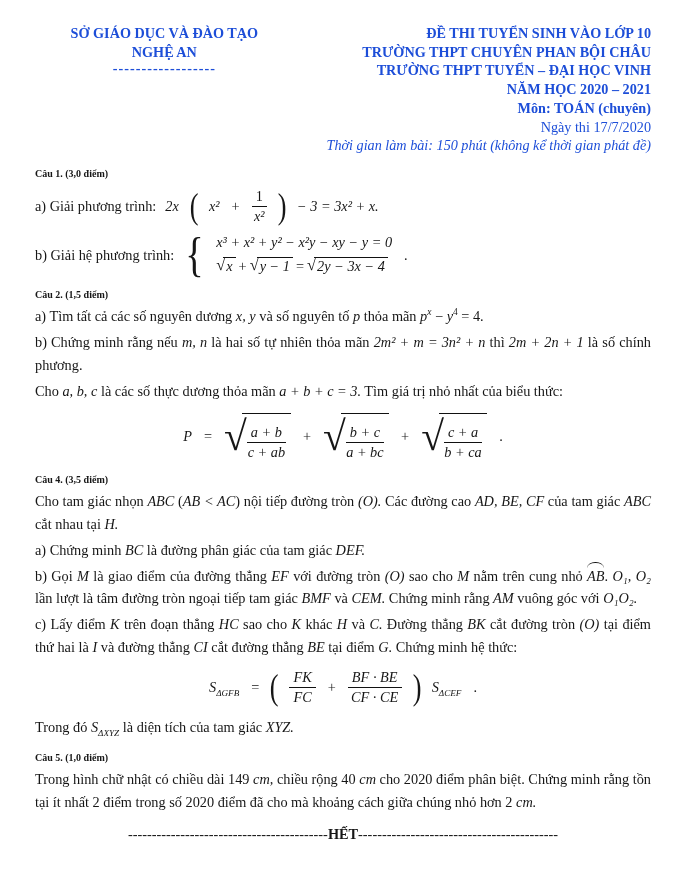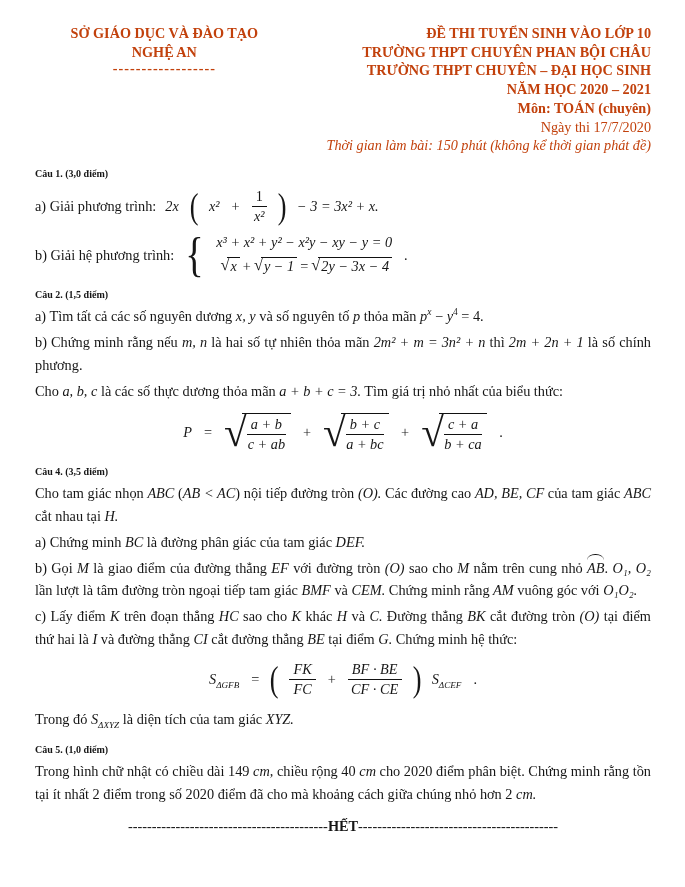--- a/index.html
+++ b/index.html
@@ -3,21 +3,21 @@
 <meta charset="utf-8">
 <style>
   html,body { margin:0; padding:0; background:#fff; }
   body { width:685px; height:887px; font-family:"Liberation Serif", serif; font-size:14.3px; color:#161616; overflow:hidden; }
   .page { box-sizing:border-box; width:685px; height:887px; padding:24px 34px 0 35px; }
 
   
   .hdr { display:flex; }
   .hdr-left { width:42%; text-align:center; }
   .hdr-right { width:58%; text-align:right; }
-  .g { color:#c2410c; }
+  .g { color:#1d4ed8; }
   .b { font-weight:bold; }
   .hdr div { line-height:1.32; font-size:14.2px; }
   .it { font-style:italic; }
   .u { }
   .dashes { letter-spacing:1px; margin-top:-2px; }
 
   
   h3 { font-size:10px; font-weight:bold; margin:13px 0 5px 0; }
   .para { text-align:justify; line-height:1.6; margin:3px 0; }
   .i { font-style:italic; }
@@ -30,48 +30,48 @@
     border-top:1.3px solid #111; border-radius:50% 50% 0 0 / 100% 100% 0 0; }
 
   
   .eqline { display:flex; align-items:center; gap:9px; margin:9px 0; }
   .math { display:inline-flex; align-items:center; gap:12px; white-space:nowrap; }
   .bigp { font-size:255%; font-weight:200; line-height:0.8; transform:scaleX(.72); margin:0 -3px; }
   .frac { display:inline-flex; flex-direction:column; align-items:center; line-height:1.2; vertical-align:middle; }
   .frac .num { border-bottom:1px solid #111; padding:0 4px 1px 4px; }
   .frac .den { padding-top:1px; }
   .brace { font-size:335%; font-weight:200; line-height:0.85; transform:scaleX(.8); margin-right:-2px; }
-  .sysrows { display:inline-flex; flex-direction:column; gap:5px; line-height:1.25; align-items:flex-end; }
+  .sysrows { display:inline-flex; flex-direction:column; gap:5px; line-height:1.25; align-items:flex-start; }
   .row2 { display:inline-flex; align-items:center; gap:3px; }
   .sqrt { display:inline-flex; align-items:flex-start; }
   .sqrt .rad { font-size:115%; line-height:1.0; margin-right:-2px; }
   .sqrt .cand { border-top:1.2px solid #111; padding:0 3px; }
   .sqrtbig { display:inline-flex; align-items:center; }
   .sqrtbig .rad { font-size:290%; line-height:0.9; font-weight:200; margin-right:-5px; }
-  .sqrtbig .cand { border-top:1.3px solid #111; padding:2px 5px 0 5px; }
+  .sqrtbig .cand { border-top:1.3px solid #111; padding:10px 5px 0 5px; }
   .disp { display:flex; justify-content:center; margin:10px 0; }
 
   
   .footer { text-align:center; margin-top:12px; white-space:nowrap; }
 </style>
 </head>
 <body>
 
 <div class="page">
 
   <header class="hdr">
     <div class="hdr-left">
       <div class="g b">SỞ GIÁO DỤC VÀ ĐÀO TẠO</div>
       <div class="g b">NGHỆ AN</div>
       <div class="g b dashes">------------------</div>
     </div>
     <div class="hdr-right">
       <div class="g b">ĐỀ THI TUYỂN SINH VÀO LỚP 10</div>
       <div class="g b">TRƯỜNG THPT CHUYÊN PHAN BỘI CHÂU</div>
-      <div class="g b">TRƯỜNG THPT CHUYÊN – ĐẠI HỌC SINH</div>
+      <div class="g b">TRƯỜNG THPT TUYỂN – ĐẠI HỌC VINH</div>
       <div class="g b">NĂM HỌC 2020 – 2021</div>
       <div class="g b">Môn: TOÁN (chuyên)</div>
       <div class="g">Ngày thi 17/7/2020</div>
       <div class="g it u">Thời gian làm bài: 150 phút (không kể thời gian phát đề)</div>
     </div>
   </header>
 
   <main>
 
     <section>

